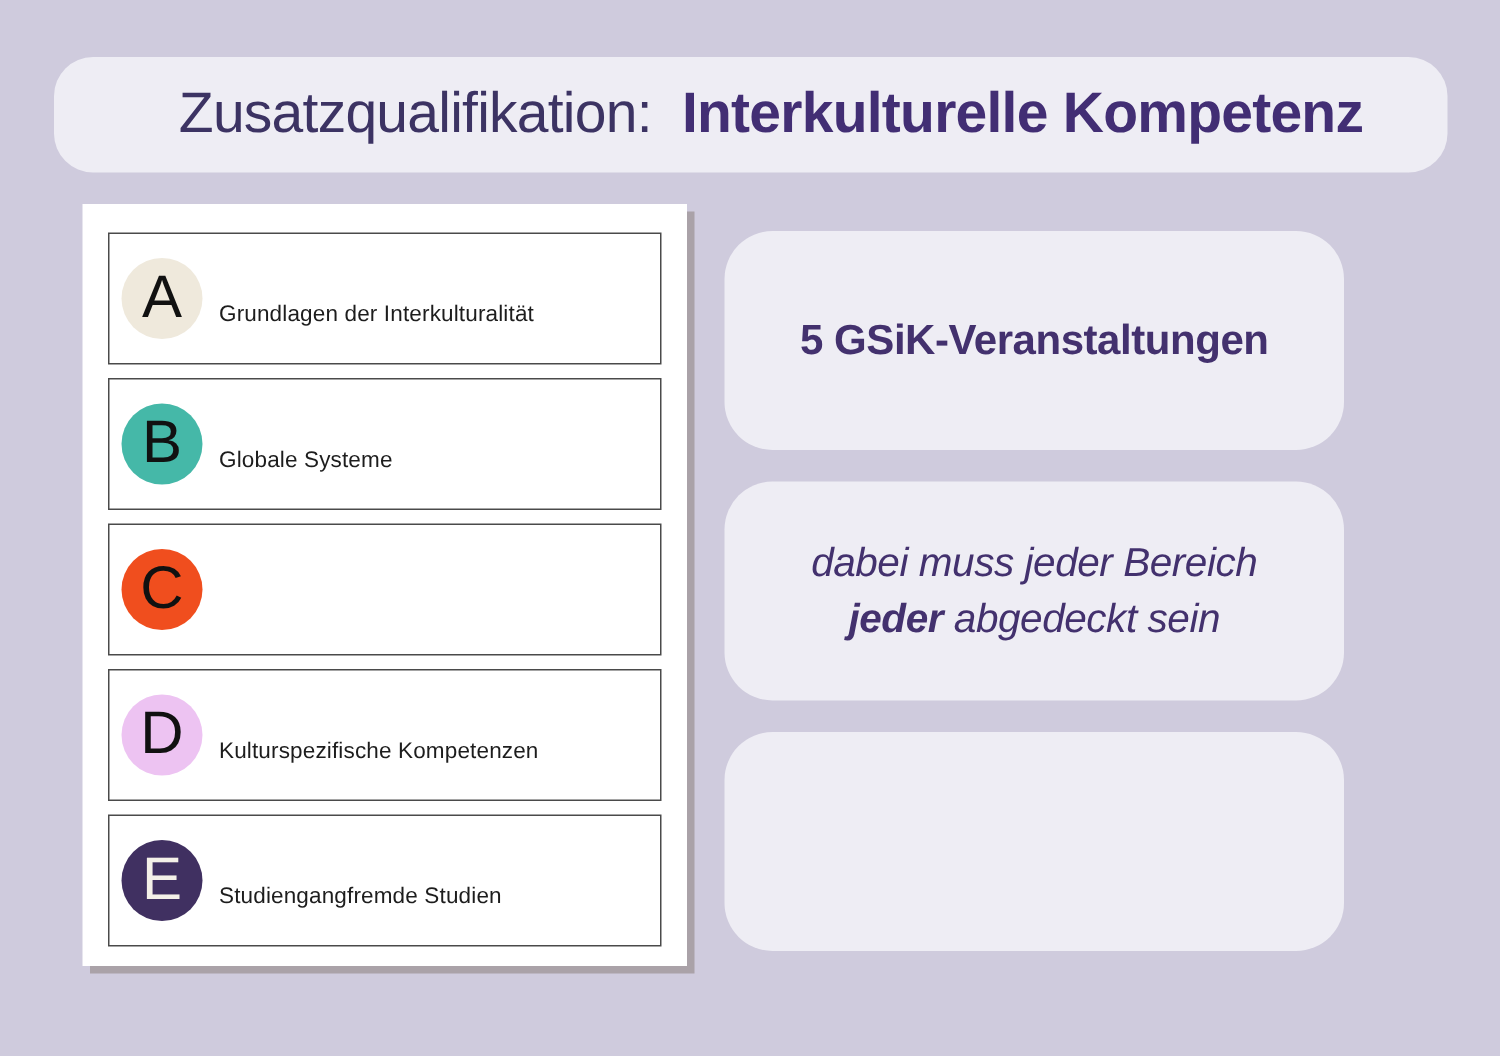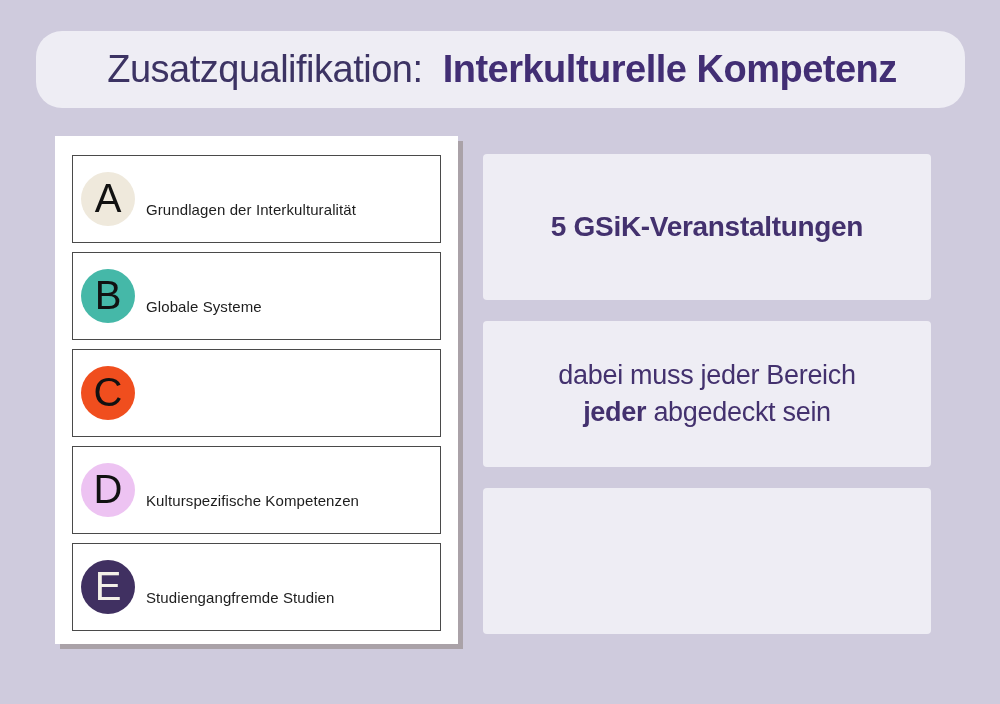--- a/index.html
+++ b/index.html
@@ -5,26 +5,26 @@
   * { margin: 0; padding: 0; box-sizing: border-box; }
   html, body {
     width: 1000px; height: 704px;
     font-family: "Liberation Sans", sans-serif;
     position: relative;
     overflow: hidden;
   }
 
   .banner {
     position: absolute;
-    left: 36px; top: 31px;
+    left: 36px; top: 38px;
     width: 929px; height: 77px;
     border-radius: 26px;
     display: flex;
     align-items: center;
-    padding-left: 31px;
+    padding-left: 43px;
   }
   .title {
     font-size: 38px;
     letter-spacing: -0.5px;
     white-space: pre;
   }
   .title .highlight {
     font-weight: bold;
   }
 
@@ -64,33 +64,33 @@
   .item-label {
     font-size: 15px;
     color: #1d1d1d;
     letter-spacing: 0.1px;
     margin-top: 20px;
   }
 
   .info-box {
     position: absolute;
     left: 483px;
-    width: 448px; height: 146px;
-    border-radius: 4px;
+    width: 413px; height: 146px;
+    border-radius: 32px;
     display: flex;
     flex-direction: column;
     align-items: center;
     justify-content: center;
     text-align: center;
     font-size: 27px;
     line-height: 37px;
     letter-spacing: -0.3px;
   }
   .info-box-1 { top: 154px; }
-  .info-box-2 { top: 321px; }
+  .info-box-2 { top: 321px; font-style: italic; }
   .info-box-3 { top: 488px; }
   .info-box .big-bold {
     font-size: 28px;
     font-weight: bold;
   }
   .info-box b { font-weight: bold; }
 </style>
 </head>
 <body style="background-color: rgb(207, 203, 221);">
 

